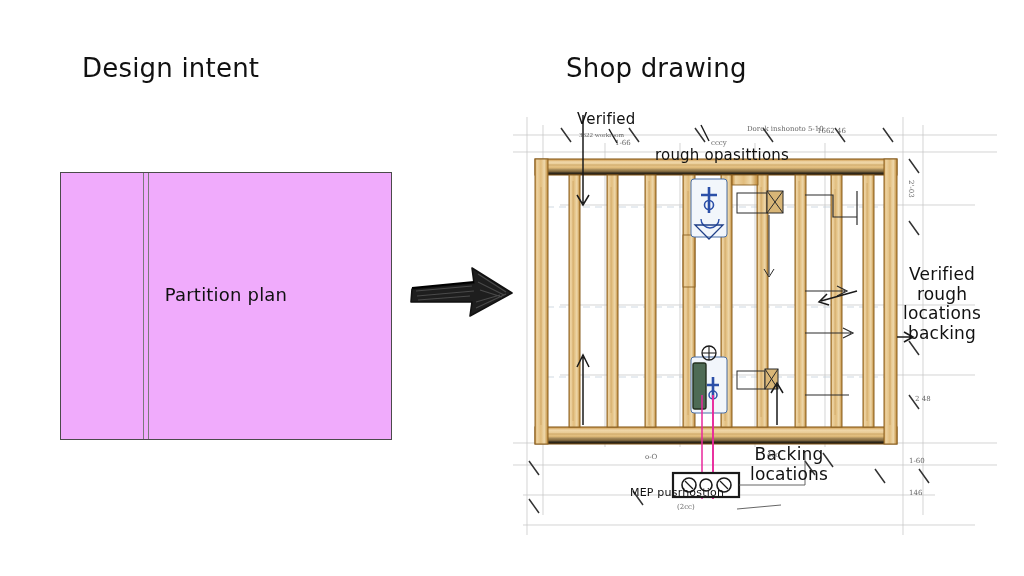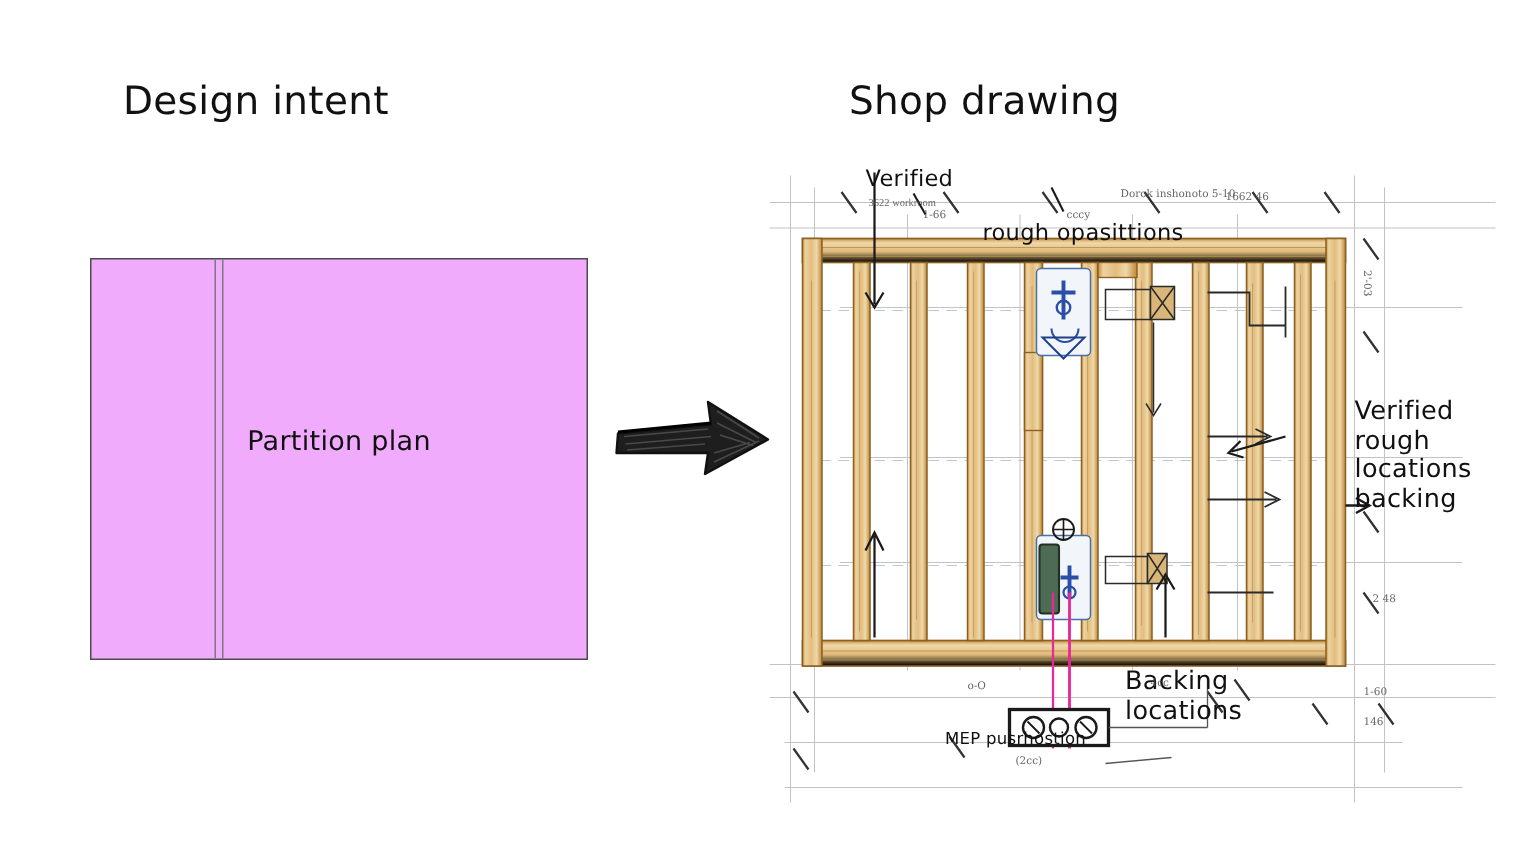--- a/index.html
+++ b/index.html
@@ -33,20 +33,21 @@
   }
 
   
   #arrow-wrap{position:absolute;left:408px;top:258px;width:110px;height:70px;}
 
   
   #shop-wrap{position:absolute;left:505px;top:95px;width:500px;height:450px;}
   .anno{
     position:absolute;color:#111;font-size:15px;line-height:1.08;
     white-space:nowrap;
+    text-align:center;
   }
   #anno-verified-top{left:72px;top:16px;}
   #anno-rough-openings{left:150px;top:16px;margin-top:36px;}
   #anno-right-block{left:398px;top:170px;font-size:17px;line-height:1.16;}
   #anno-backing{left:245px;top:350px;font-size:17px;line-height:1.16;}
   #anno-mep{left:125px;top:392px;font-size:11px;}
   .scribble{position:absolute;color:#4a4a4a;font-size:7px;white-space:nowrap;
             font-family:"DejaVu Serif", serif;opacity:.85;}
 </style>
 </head>
@@ -267,19 +268,19 @@
 
     
     <div class="scribble" style="left:74px;top:36px;font-family:Liberation Serif, serif;">3622 workroom</div>
     <div class="scribble" style="left:110px;top:44px;">1-66</div>
     <div class="scribble" style="left:206px;top:44px;">cccy</div>
     <div class="scribble" style="left:242px;top:30px;">Dorok inshonoto 5-10</div>
     <div class="scribble" style="left:312px;top:32px;">1662 46</div>
     <div class="scribble" style="left:410px;top:85px;transform:rotate(90deg);transform-origin:left top;">2'-03</div>
     <div class="scribble" style="left:410px;top:300px;">2 48</div>
     <div class="scribble" style="left:404px;top:362px;">1-60</div>
-    <div class="scribble" style="left:404px;top:382px;">146</div>
+    <div class="scribble" style="left:404px;top:394px;">146</div>
     <div class="scribble" style="left:140px;top:358px;">o-O</div>
     <div class="scribble" style="left:262px;top:356px;">4cc</div>
     <div class="scribble" style="left:172px;top:408px;">(2cc)</div>
 
   </div>
 </div>
 
 </body></html>

